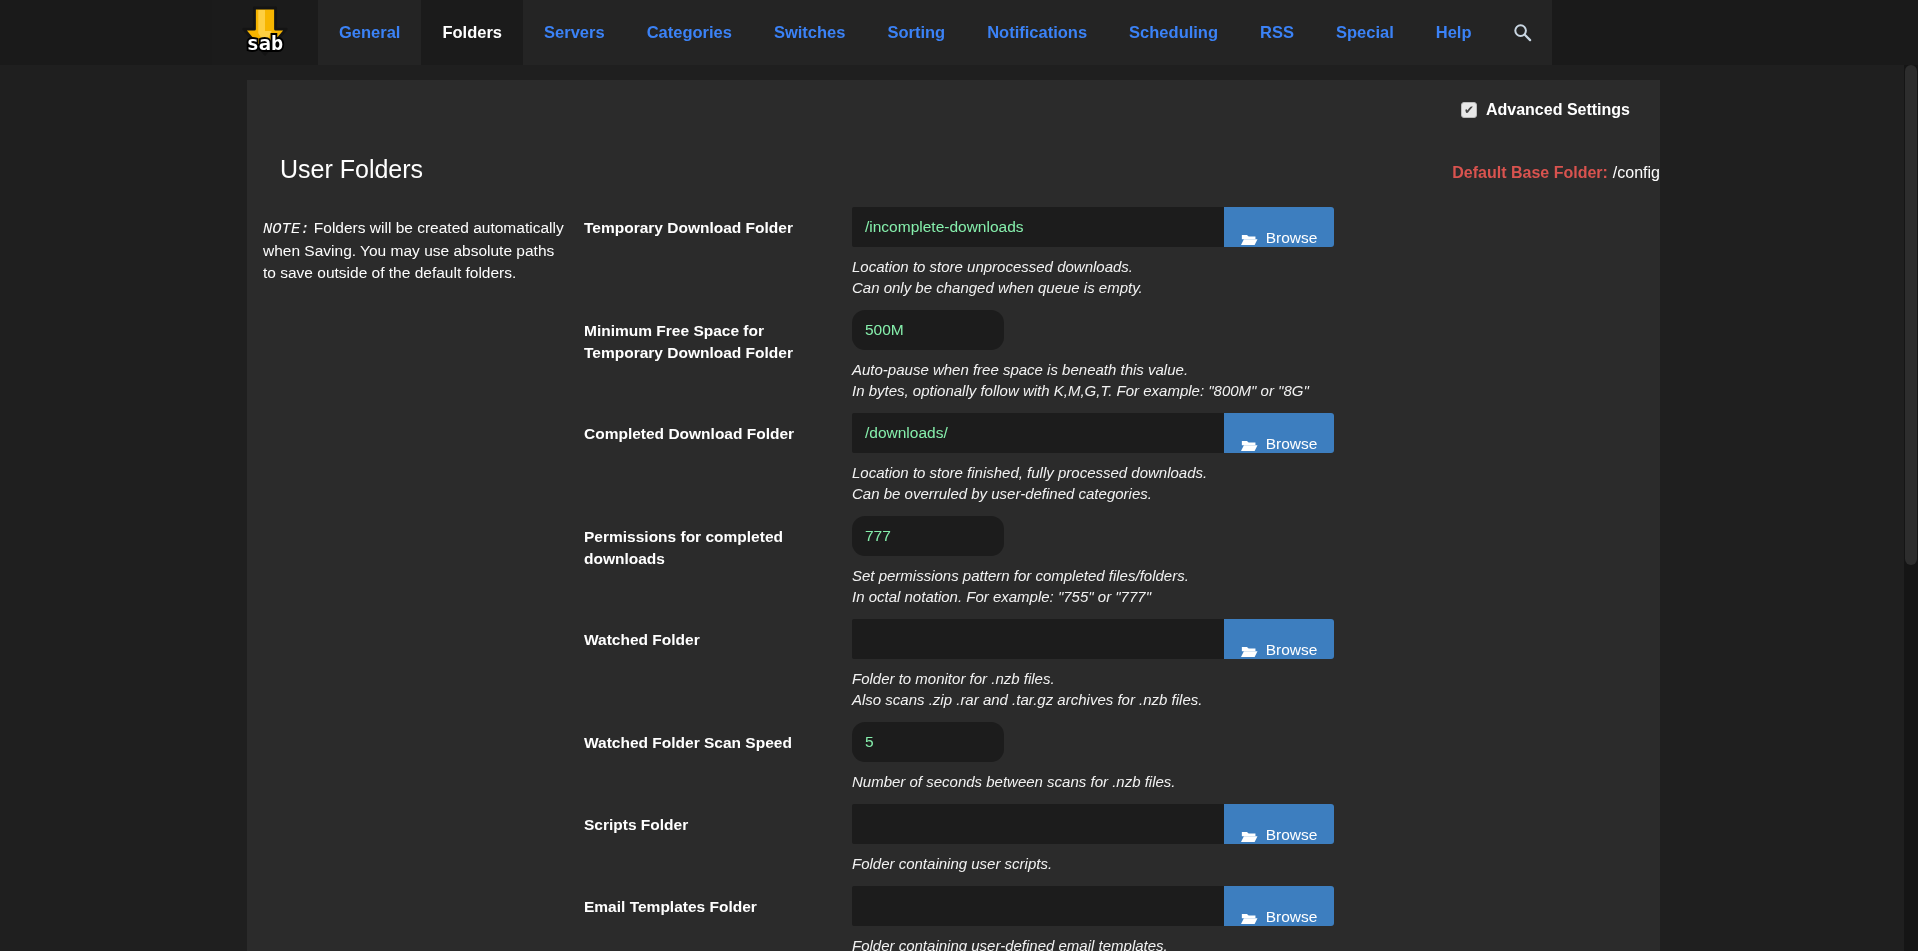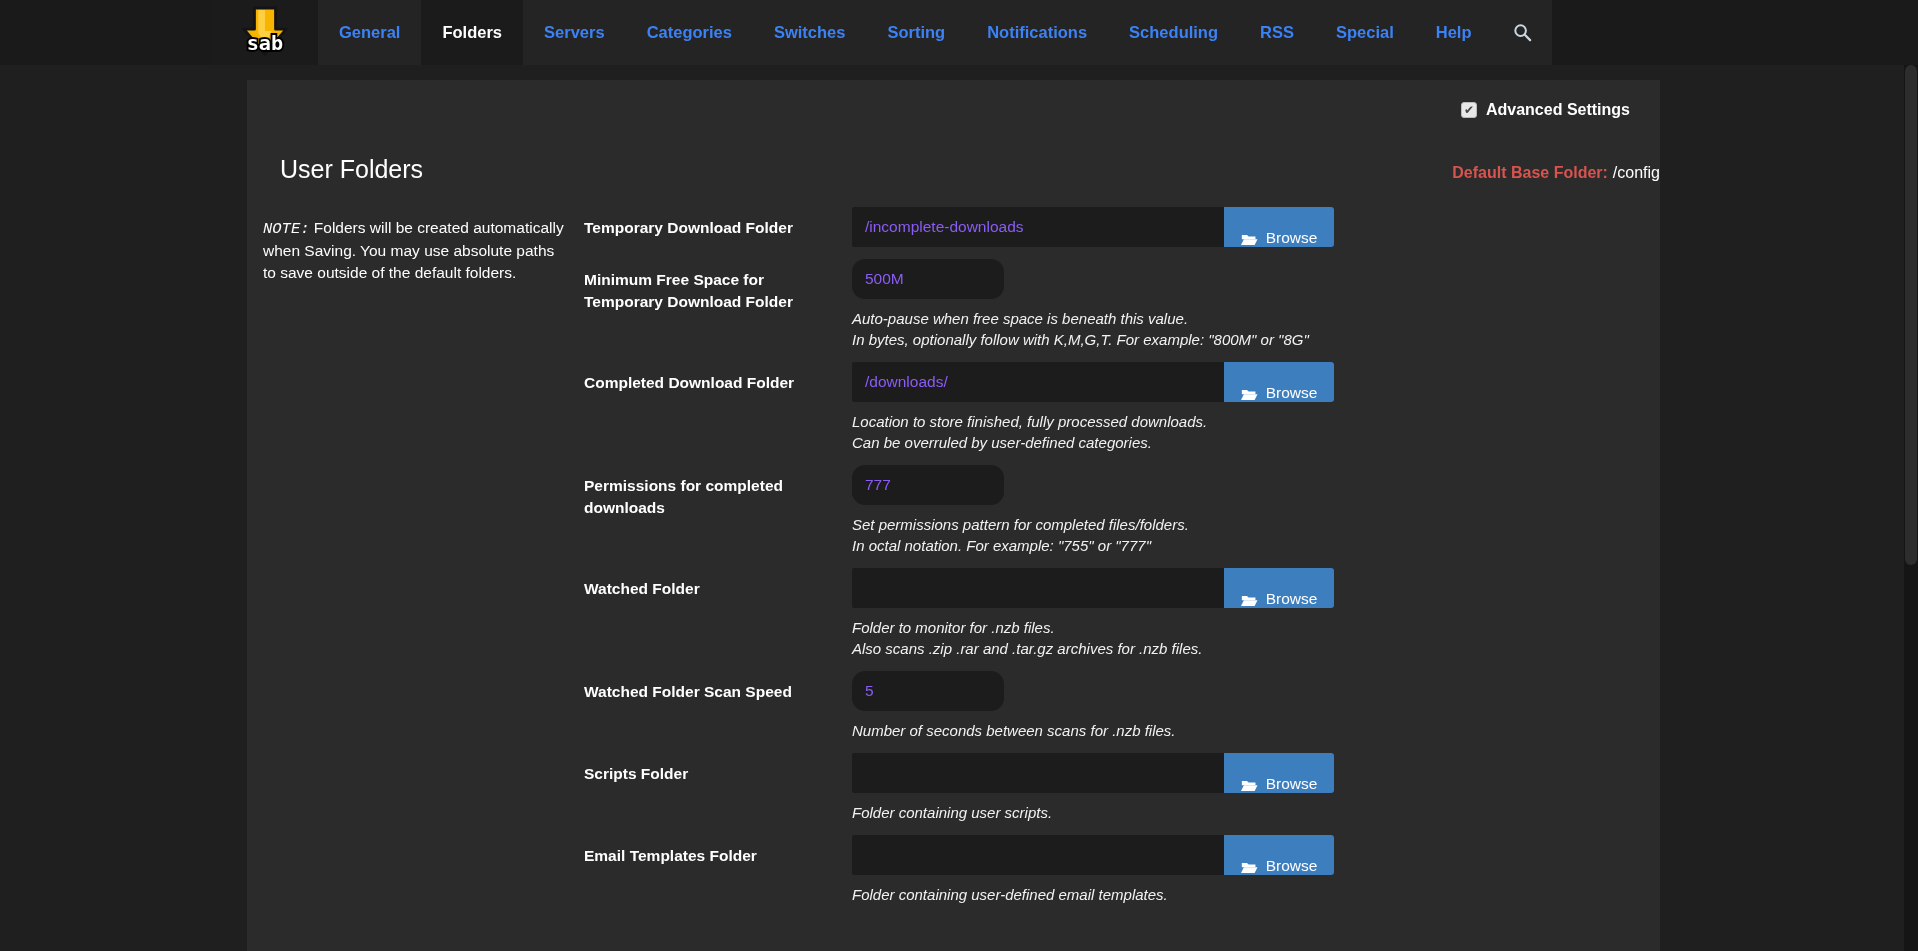--- a/index.html
+++ b/index.html
@@ -36,21 +36,21 @@
 
   .form-col { flex:1; }
   .base-line { font-size:16px; margin-top:9px;text-align:right; }
   .base-label { color:#d9534f; font-weight:bold; }
   .base-value { color:#fff; margin-left:5px; }
 
   #form-rows { margin-top:25px; }
   .form-row { display:flex; margin-bottom:12px; }
   .row-label { width:268px; padding:10px 20px 0 0; font-weight:bold; font-size:15.5px; line-height:1.45; flex-shrink:0; }
   .input-group { display:flex; }
-  .text-input { width:372px; height:40px; background:#1c1c1c; border:none; outline:none; color:#8b5cf6; font-size:15.5px; padding:0 13px; font-family:inherit; border-radius:2px 0 0 2px; }
+  .text-input { width:372px; height:40px; background:#1c1c1c; border:none; outline:none; color:#86efac; font-size:15.5px; padding:0 13px; font-family:inherit; border-radius:2px 0 0 2px; }
   .text-input.short { width:152px; border-radius:13px; }
   .browse-btn { width:110px; height:40px; background:#3d7ebf; color:#fff; border:none; font-size:15.5px; display:flex; align-items:flex-end; justify-content:center; gap:8px; border-radius:0 3px 3px 0; font-family:inherit; cursor:pointer; }
   .help-lines { margin-top:9px; }
   .help-line { font-style:italic; font-size:15px; line-height:21px; color:#f2f2f2; }
 </style>
 </head>
 <body>
 
 <div class="navbar">
   <div class="nav-edge left"></div>
@@ -112,20 +112,24 @@
       <div class="input-group">
         <input type="text" class="text-input" value="/incomplete-downloads" style="">
         <button class="browse-btn">
           <svg width="17" height="14" viewBox="0 0 20 16">
             <path d="M1 2 h6 l2 2 h8 v3 H1 z" fill="#ffffff"></path>
             <path d="M0 14 L3.4 7 h16 L16 14 z" fill="#ffffff"></path>
           </svg>
           <span class="browse-label">Browse</span>
         </button>
       </div>
+      <div class="help-lines">
+                <div class="help-line">Location to store unprocessed downloads.</div>
+                <div class="help-line">Can only be changed when queue is empty.</div>
+              </div>
     </div>
   </div>
 
   <div class="form-row">
     <div class="row-label">Minimum Free Space for Temporary Download Folder</div>
     <div class="row-field">
       <div class="input-group">
         <input type="text" class="text-input short" value="500M" style="">
 
       </div>

